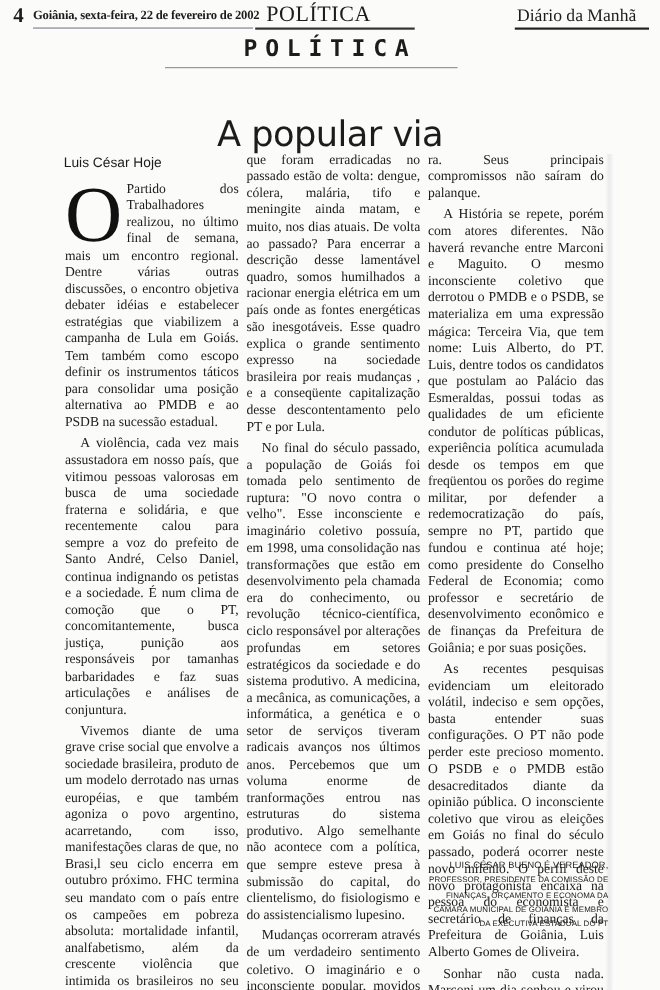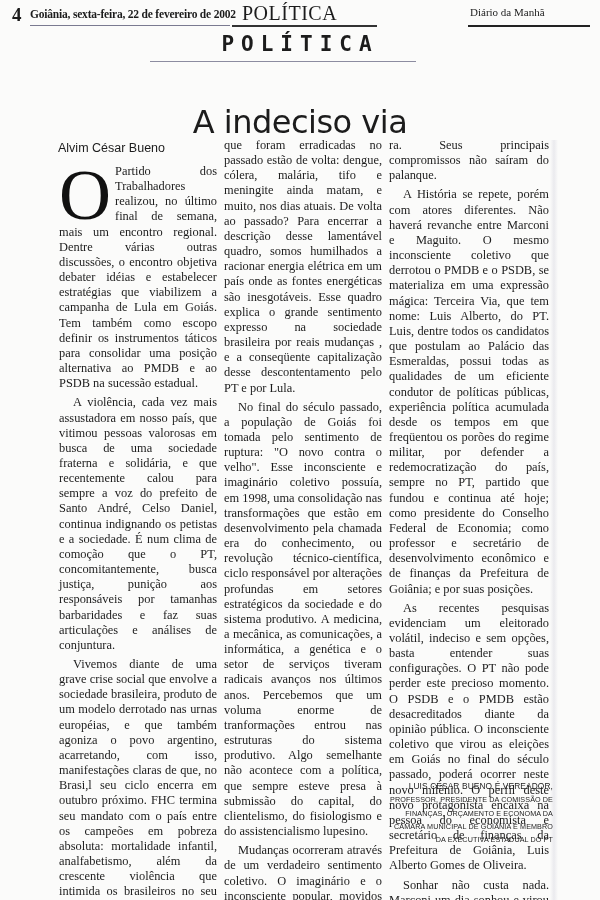--- a/index.html
+++ b/index.html
@@ -27,21 +27,21 @@
     }
     .section {
       position: absolute; left: 242px; top: 2px;
       font-size: 20px; font-weight: normal; letter-spacing: 0.5px;
     }
     .section-rule {
       position: absolute; left: 232px; top: 25px; width: 145px; height: 2px; background: #333;
     }
     .paper-name {
       position: absolute; left: 470px; top: 6px;
-      font-size: 11px; white-space: nowrap;
+      font-size: 16px; white-space: nowrap;
     }
     .paper-rule {
       position: absolute; left: 468px; top: 25px; width: 122px; height: 2px; background: #222;
     }
     .kicker {
       position: absolute; left: 150px; top: 32px; width: 300px; text-align: center;
       font-family: "DejaVu Sans Mono", "Liberation Mono", monospace;
       font-size: 21px; font-weight: bold; letter-spacing: 7px;
     }
     .kicker-rule {
@@ -91,23 +91,23 @@
   <div class="dateline-rule"></div>
   <span class="section">POLÍTICA</span>
   <div class="section-rule"></div>
   <span class="paper-name">Diário da Manhã</span>
   <div class="paper-rule"></div>
 </div>
 
 <div class="kicker">POLÍTICA</div>
 <div class="kicker-rule"></div>
 
-<h1 class="headline">A indeciso via</h1>
+<h1 class="headline">A popular via</h1>
 
-<div class="byline">Alvim César Bueno</div>
+<div class="byline">Luis César Hoje</div>
 
 <div class="col col1">
   <p class="noindent"><span class="dropcap">O</span><span>Partido dos Trabalhadores realizou, no último final de semana, mais um encontro regional. Dentre várias outras discussões, o encontro objetiva debater idéias e estabelecer estratégias que viabilizem a campanha de Lula em Goiás. Tem também como escopo definir os instrumentos táticos para consolidar uma posição alternativa ao PMDB e ao PSDB na sucessão estadual.</span></p>
   <p>A violência, cada vez mais assustadora em nosso país, que vitimou pessoas valorosas em busca de uma sociedade fraterna e solidária, e que recentemente calou para sempre a voz do prefeito de Santo André, Celso Daniel, continua indignando os petistas e a sociedade. É num clima de comoção que o PT, concomitantemente, busca justiça, punição aos responsáveis por tamanhas barbaridades e faz suas articulações e análises de conjuntura.</p>
   <p>Vivemos diante de uma grave crise social que envolve a sociedade brasileira, produto de um modelo derrotado nas urnas européias, e que também agoniza o povo argentino, acarretando, com isso, manifestações claras de que, no Brasi,l seu ciclo encerra em outubro próximo. FHC termina seu mandato com o país entre os campeões em pobreza absoluta: mortalidade infantil, analfabetismo, além da crescente violência que intimida os brasileiros no seu direito de ir e vir. É comum assistir através da imprensa reportagens mostrando o alto índice de trabalho escravo, meninos de rua e prostituição infantil. A propagada geração de emprego e renda não aconteceu. Continuamos com um salário mínimo inferior a cem dólares, nos nível de países como Paraguai, Uganda, Zâmbia e Nigéria. Paralelo a esse quadro de exclusão social, vivemos uma catástrofe na área de saúde pública: endemias e epidemias</p>
 </div>
 
 <div class="col col2">
   <p class="noindent">que foram erradicadas no passado estão de volta: dengue, cólera, malária, tifo e meningite ainda matam, e muito, nos dias atuais. De volta ao passado? Para encerrar a descrição desse lamentável quadro, somos humilhados a racionar energia elétrica em um país onde as fontes energéticas são inesgotáveis. Esse quadro explica o grande sentimento expresso na sociedade brasileira por reais mudanças , e a conseqüente capitalização desse descontentamento pelo PT e por Lula.</p>
   <p>No final do século passado, a população de Goiás foi tomada pelo sentimento de ruptura: "O novo contra o velho". Esse inconsciente e imaginário coletivo possuía, em 1998, uma consolidação nas transformações que estão em desenvolvimento pela chamada era do conhecimento, ou revolução técnico-científica, ciclo responsável por alterações profundas em setores estratégicos da sociedade e do sistema produtivo. A medicina, a mecânica, as comunicações, a informática, a genética e o setor de serviços tiveram radicais avanços nos últimos anos. Percebemos que um voluma enorme de tranformações entrou nas estruturas do sistema produtivo. Algo semelhante não acontece com a política, que sempre esteve presa à submissão do capital, do clientelismo, do fisiologismo e do assistencialismo lupesino.</p>

